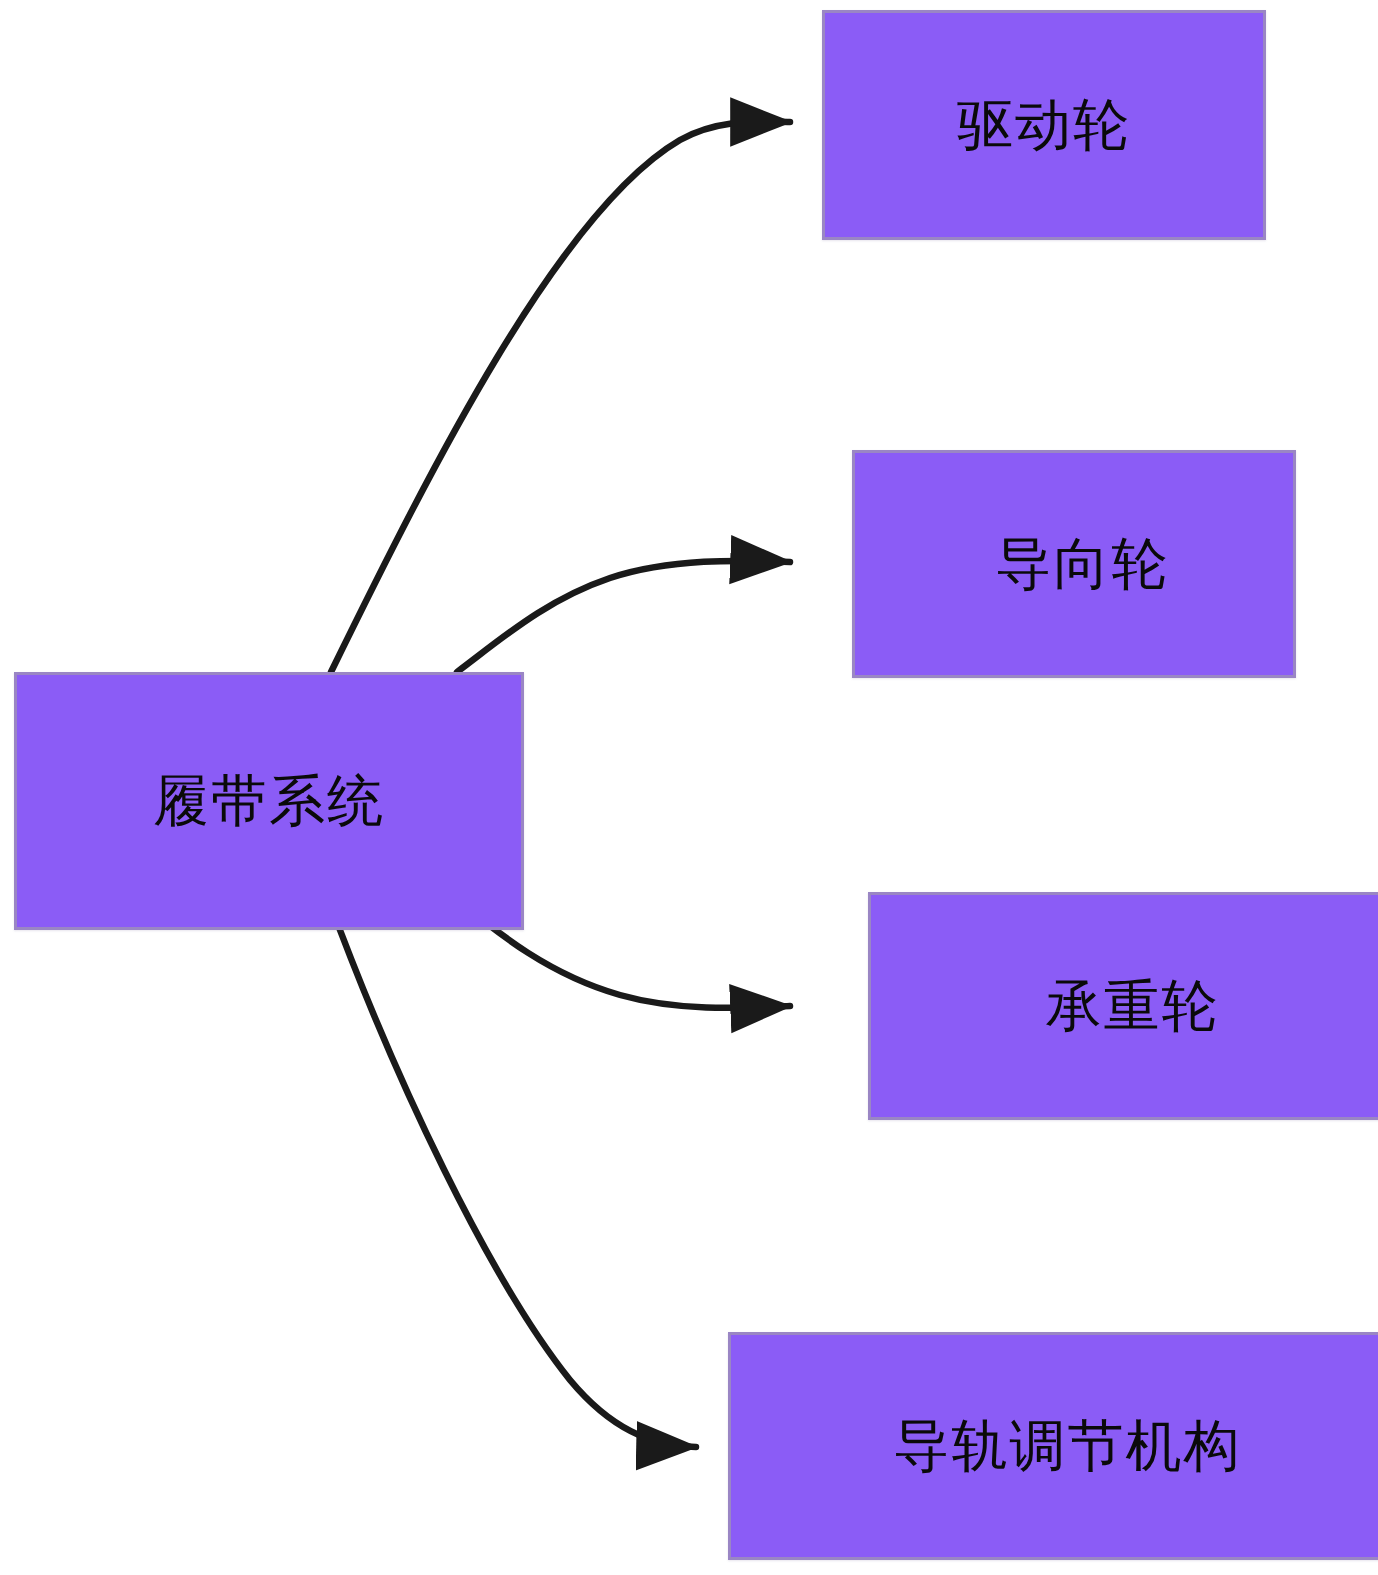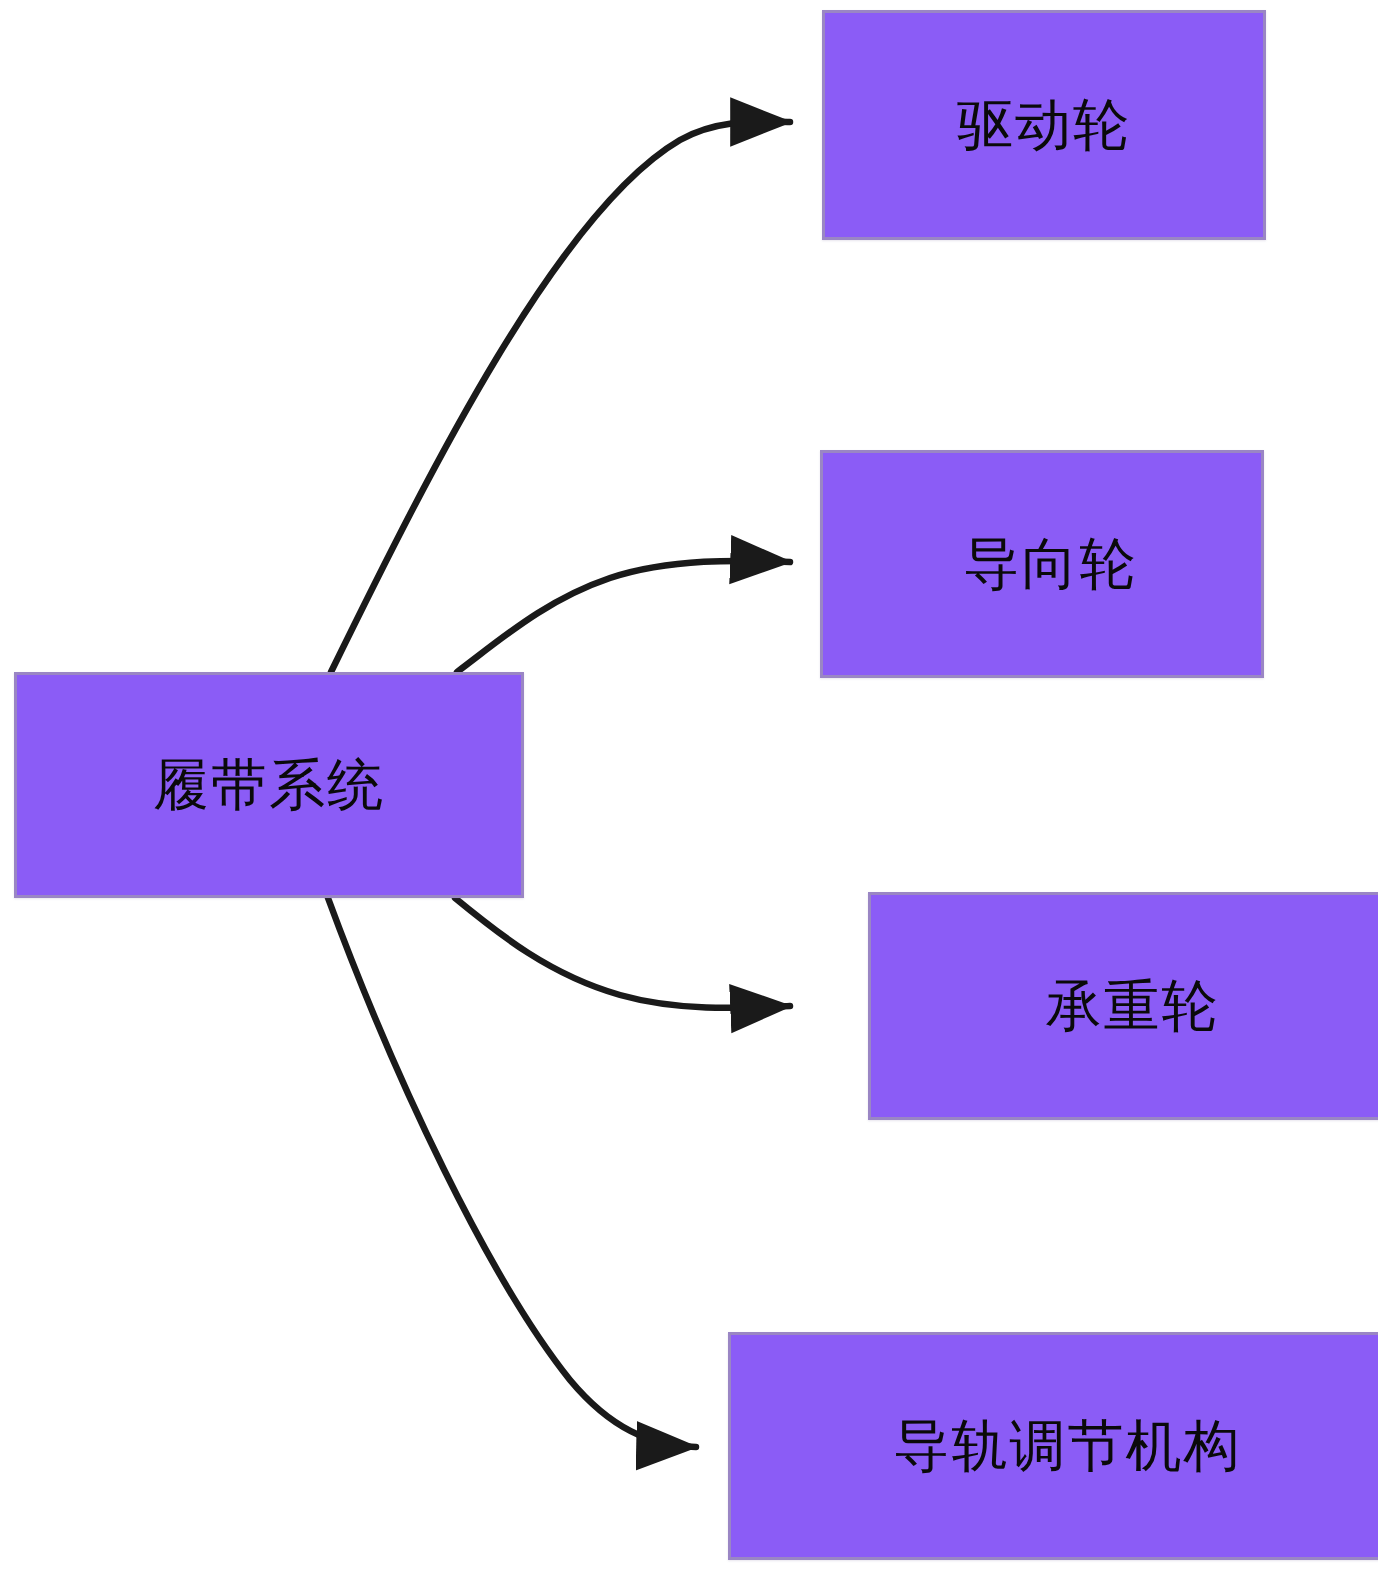--- a/index.html
+++ b/index.html
@@ -46,23 +46,23 @@
     font-size: 56px;
     line-height: 1;
     color: #0a0a0a;
     letter-spacing: 2px;
     font-weight: 400;
     white-space: nowrap;
     text-align: center;
   }
 
   
-  #node-root        { left: 14px;  top: 672px;  width: 510px; height: 226px; }
+  #node-root        { left: 14px;  top: 672px;  width: 510px; height: 258px; }
   #node-drive-wheel { left: 822px; top: 10px;   width: 444px; height: 230px; }
-  #node-idler-wheel { left: 820px; top: 450px;  width: 444px; height: 228px; padding-left: 17px; }
+  #node-idler-wheel { left: 852px; top: 450px;  width: 444px; height: 228px; padding-left: 17px; }
   #node-road-wheel  { left: 868px; top: 892px;  width: 529px; height: 228px; }
   #node-track-adjuster { left: 728px; top: 1332px; width: 679px; height: 228px; }
 </style>
 </head>
 <body>
 
 <div id="diagram-canvas">
 
   <svg id="edge-layer" viewBox="0 0 1378 1575">
     <defs>

